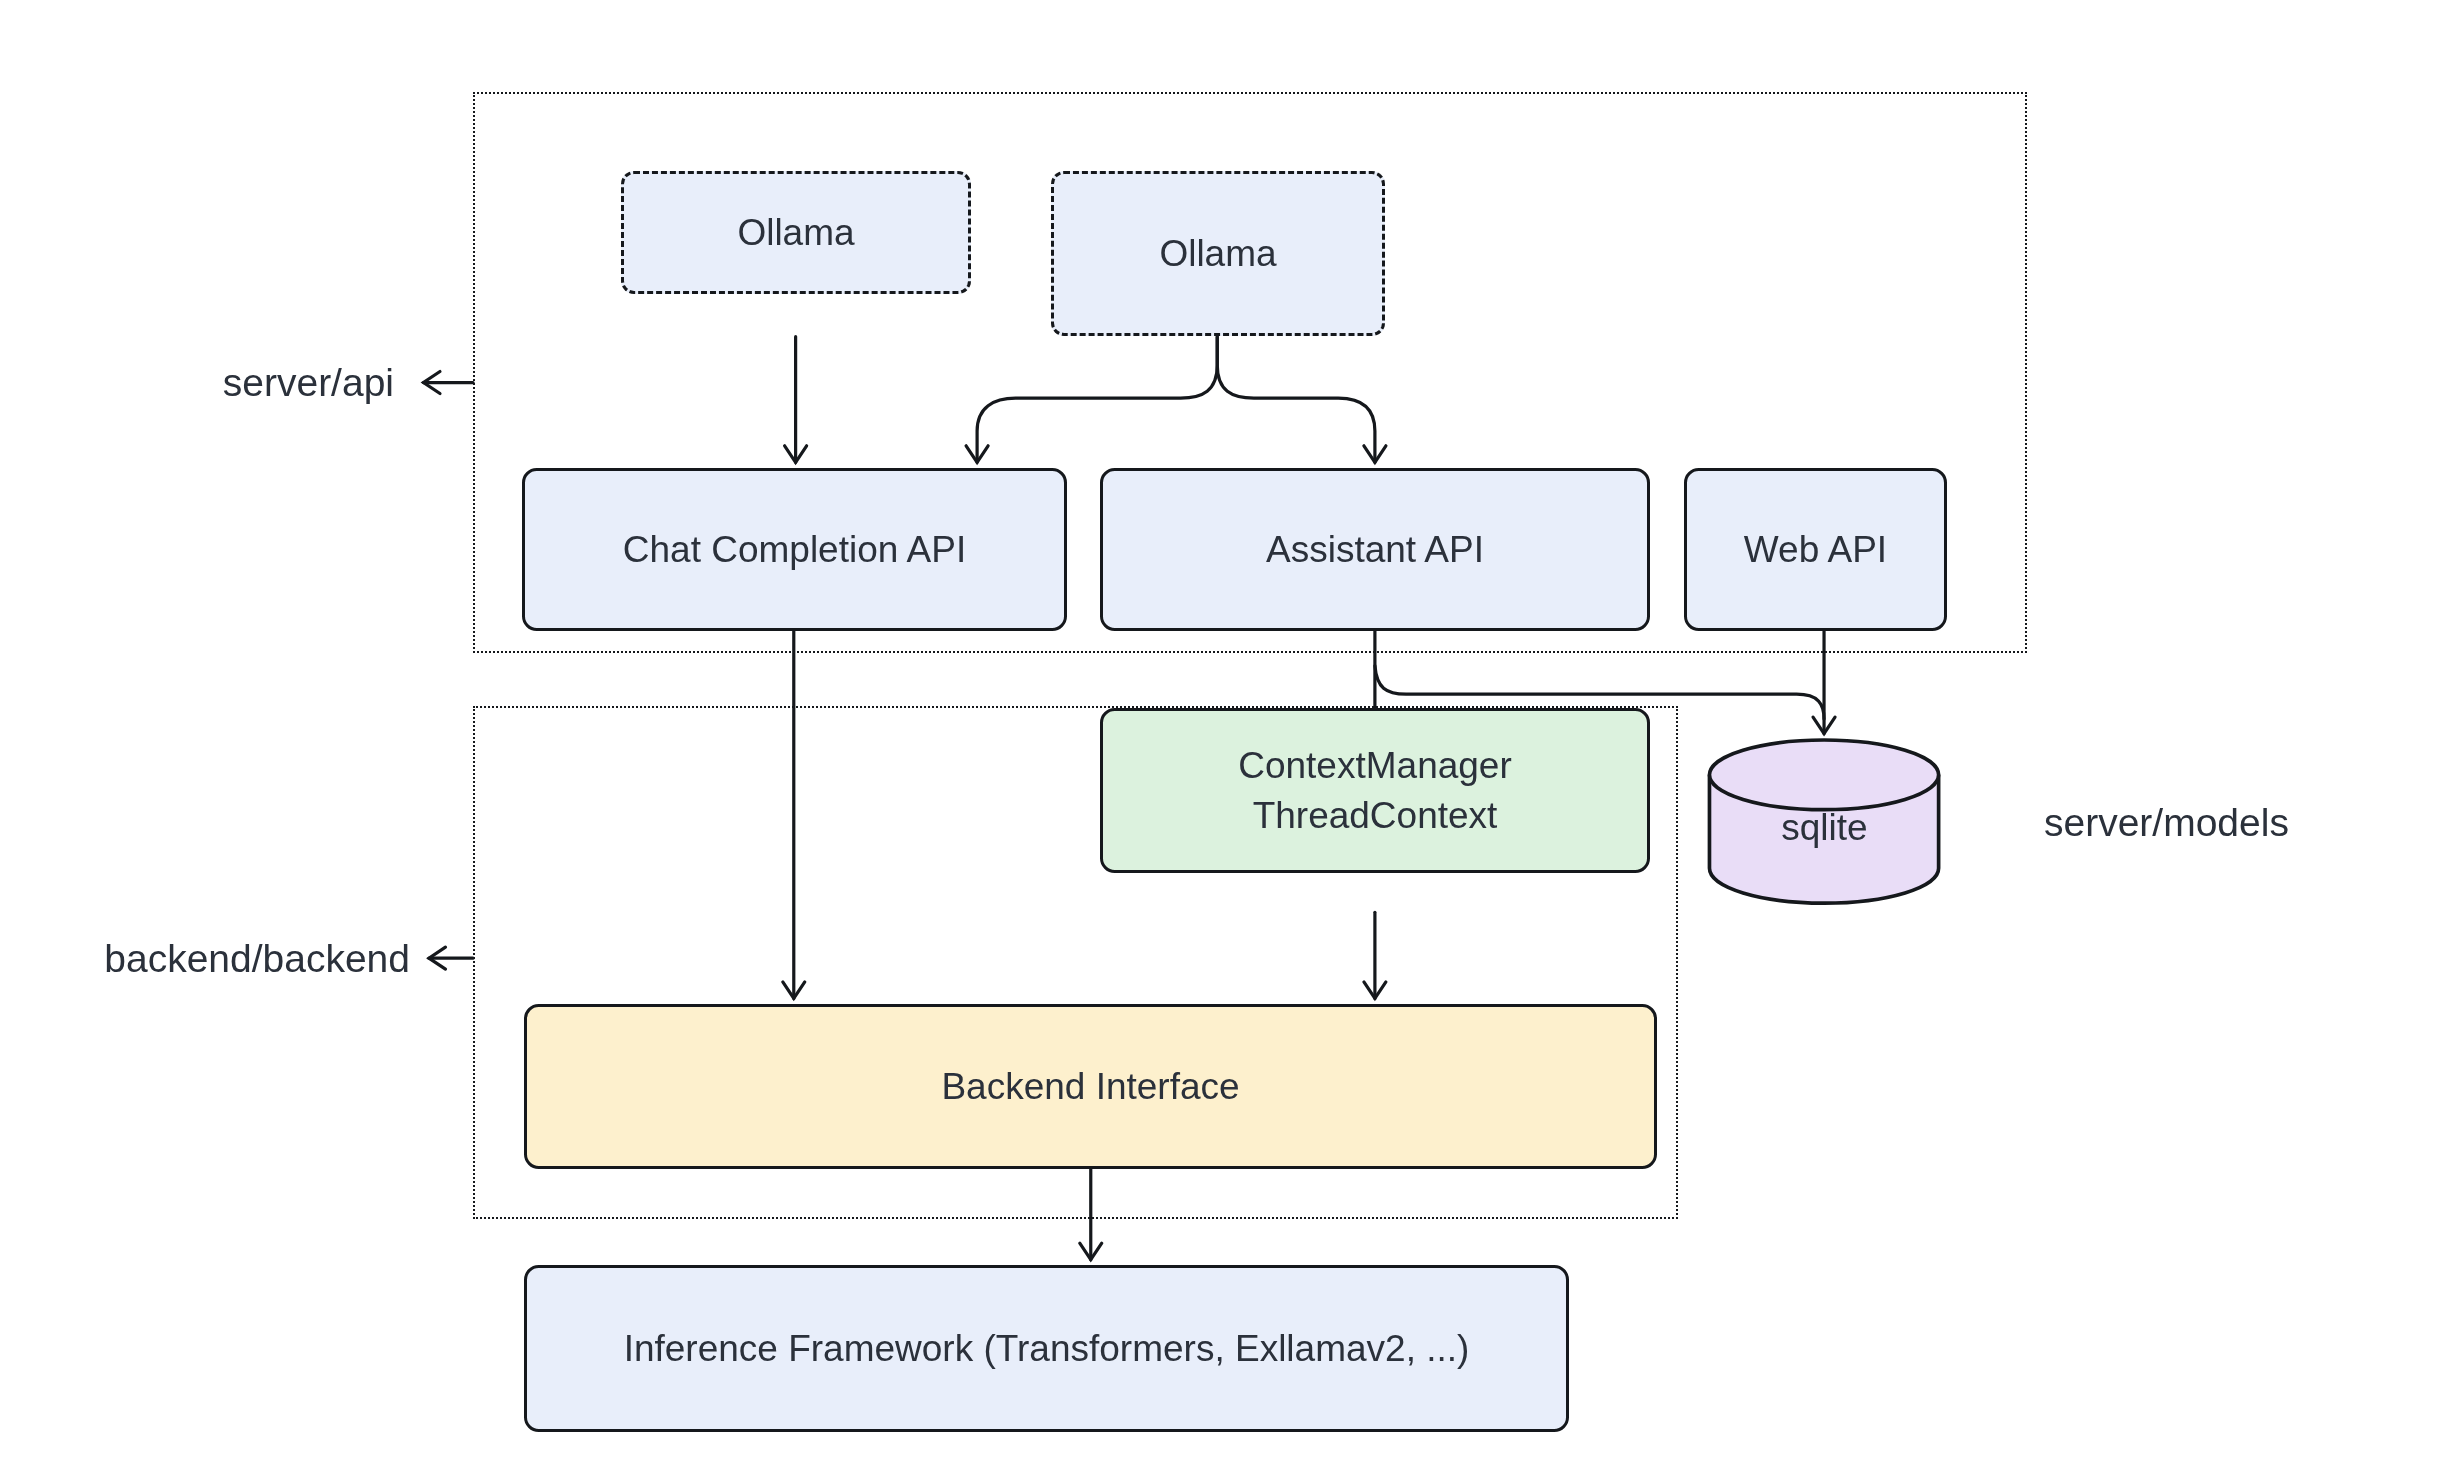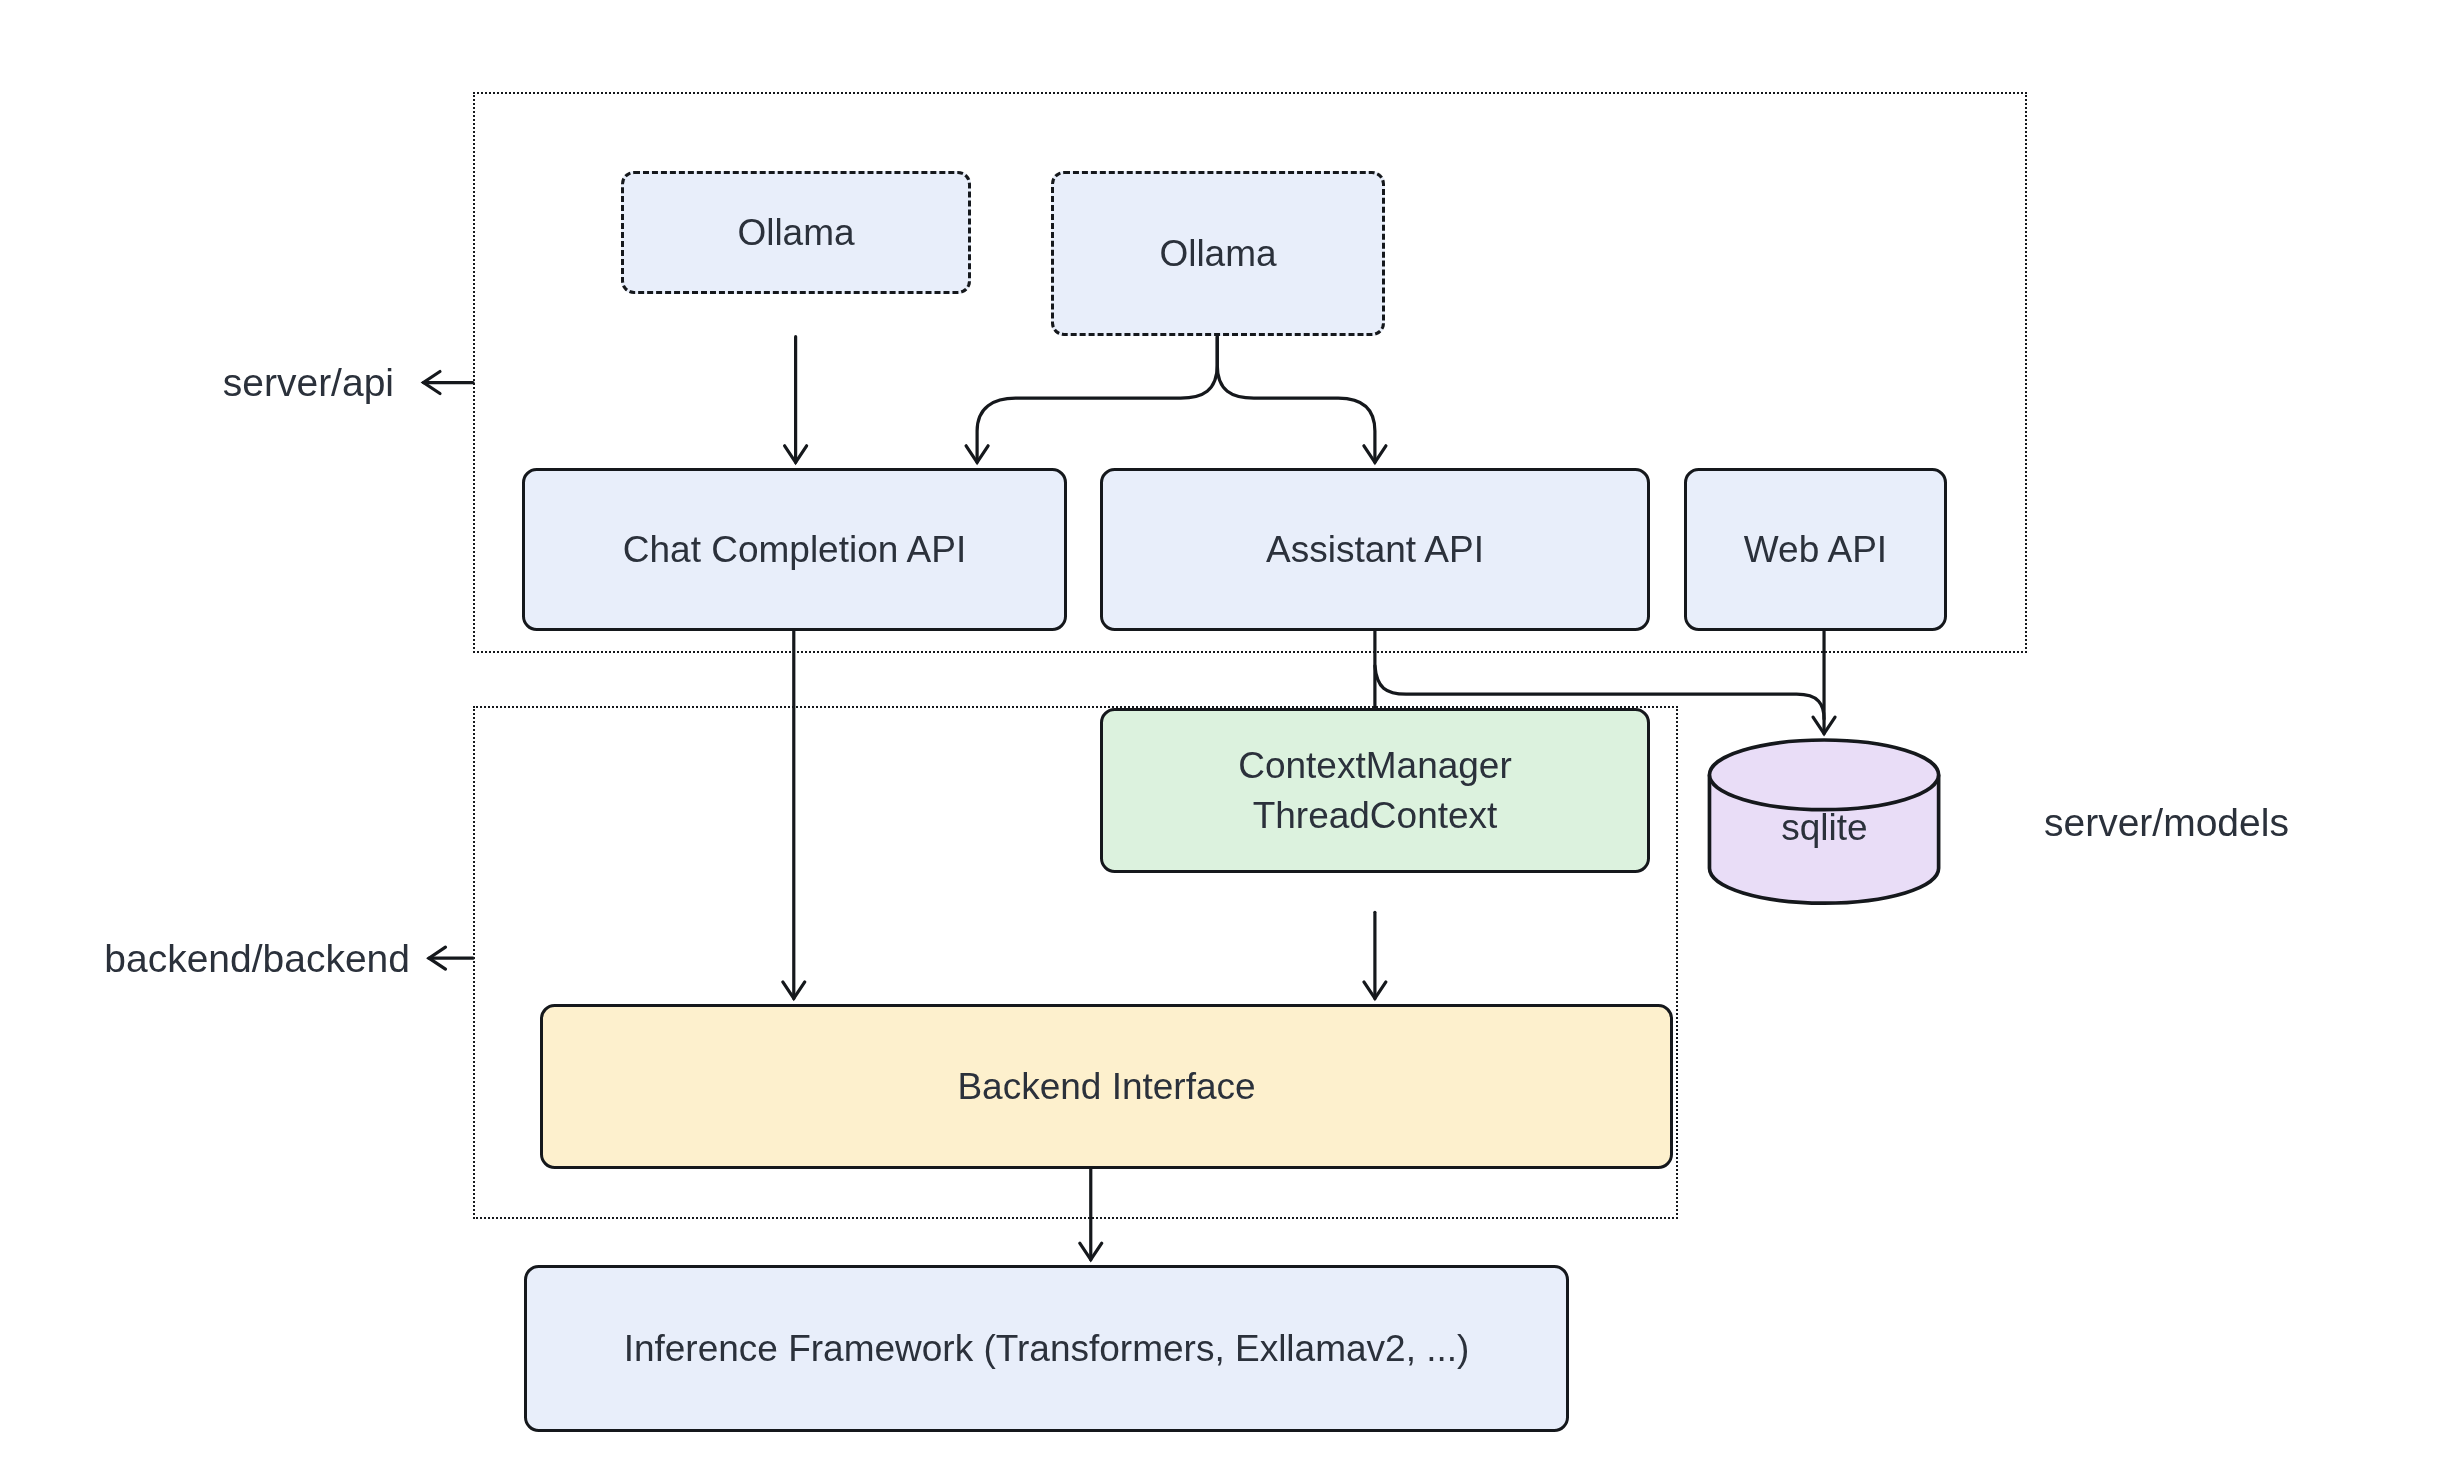--- a/index.html
+++ b/index.html
@@ -50,21 +50,21 @@
     border-width: 3.7px;
     border-radius: 13px;
   }
 
   .node-ollama    { left: 621px;  top: 171px;  width: 350px;  height: 123px; }
   .node-openai    { left: 1051px; top: 171px;  width: 334px;  height: 165px; }
   .node-chat      { left: 522px;  top: 468px;  width: 545px;  height: 163px; }
   .node-assistant { left: 1100px; top: 468px;  width: 550px;  height: 163px; }
   .node-web       { left: 1684px; top: 468px;  width: 263px;  height: 163px; }
   .node-context   { left: 1100px; top: 708px;  width: 550px;  height: 165px; }
-  .node-backend   { left: 524px;  top: 1004px; width: 1133px; height: 165px; margin-left: 16px; }
+  .node-backend   { left: 524px;  top: 1004px; width: 1133px; height: 165px; }
   .node-inference { left: 524px;  top: 1265px; width: 1045px; height: 167px; }
 
   
   .side-label {
     position: absolute;
     font-size: 39px;
     color: var(--c-text, #2b313b);
     white-space: nowrap;
   }
   .label-api     { left: 165px;  top: 361px;  width: 229px; text-align: right; }

